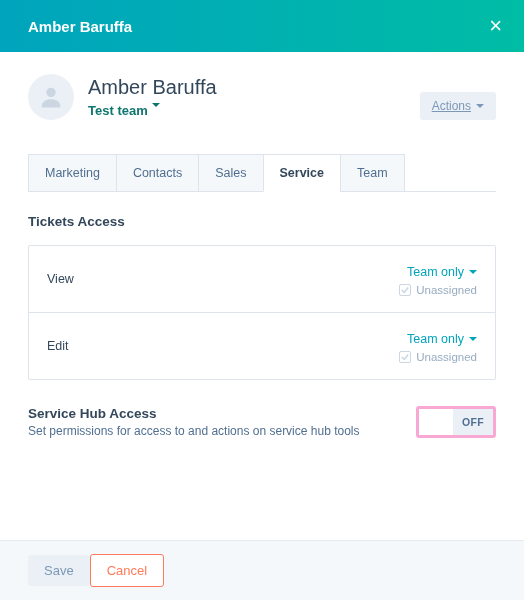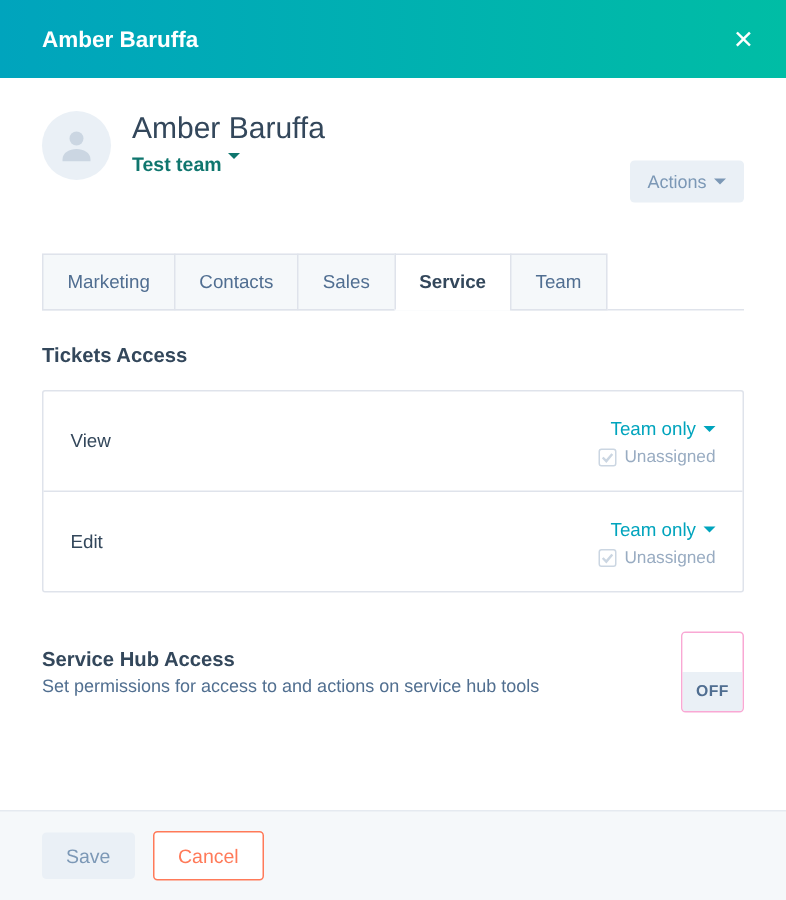--- a/index.html
+++ b/index.html
@@ -70,21 +70,22 @@
     background: #eaf0f6;
     color: #7c98b6;
     border: none;
     border-radius: 3px;
     padding: 7px 12px;
     font-size: 12px;
     cursor: pointer;
     display:inline-flex;
     align-items:center;
     gap:5px;
-    margin-top: 33px;
+    margin-top: 18px;
+    text-decoration: underline;
   }
   .tabs {
     display:flex;
     margin-top: 34px;
     border-bottom: 1px solid #dfe3eb;
   }
   .tab {
     padding: 11px 16px;
     font-size: 12.5px;
     border: 1px solid #dfe3eb;
@@ -157,42 +158,40 @@
   }
   .chk svg { width:8px; height:8px; stroke:#cbd6e2; stroke-width:2; fill:none;}
   .hub-row {
     display:flex;
     justify-content:space-between;
     align-items:center;
     margin-top:26px;
   }
   .toggle {
     display:flex;
-    border:1px solid #f9a8d4;
+    border:3px solid #f9a8d4;
     border-radius:3px;
     overflow:hidden;
     cursor:pointer;
-    flex-direction:column;
   }
   .toggle-blank {
     width:34px; height:26px; background:#fff;
   }
   .toggle-off {
     width:40px; height:26px; background:#eaf0f6;
     color:#506e91; font-size:10.5px; font-weight:700;
     display:flex; align-items:center; justify-content:center;
     letter-spacing:0.3px;
   }
   .footer {
     height:60px;
     background:#f5f8fa;
     border-top:1px solid #e5eaf0;
     display:flex;
     align-items:center;
-    gap:12px;
     padding:0 28px;
   }
   .btn-save {
     background:#eaf0f6;
     color:#7c98b6;
     border:none;
     border-radius:3px;
     padding:8px 16px;
     font-size:13px;
     cursor:pointer;

